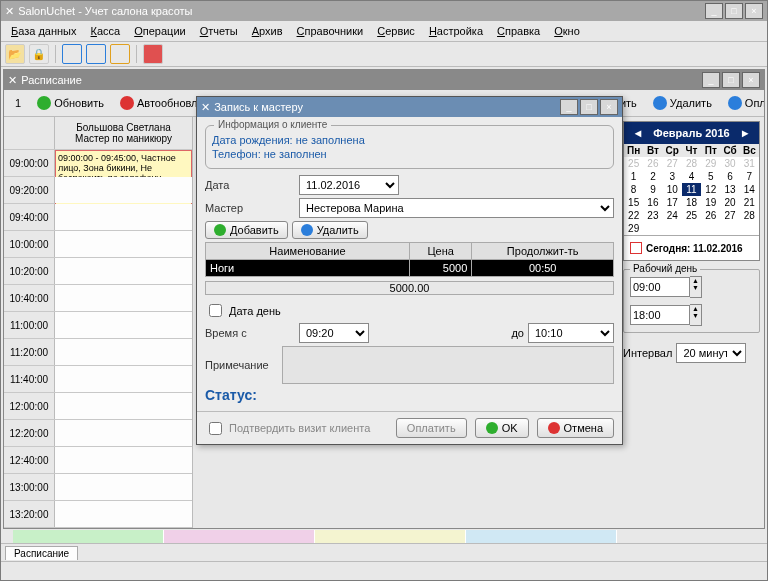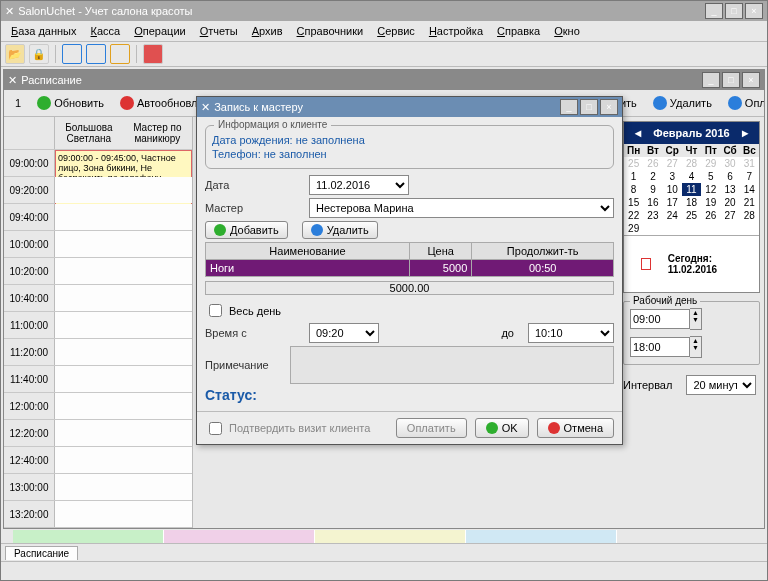--- a/index.html
+++ b/index.html
@@ -19,50 +19,50 @@
 .toolbar2{height:26px;background:#e8e8e8;border-bottom:1px solid #bbb;display:flex;align-items:center;padding:0 4px;gap:2px;white-space:nowrap;overflow:hidden;}
 .tbtn{display:flex;align-items:center;gap:3px;padding:2px 6px;border:1px solid transparent;border-radius:2px;cursor:pointer;}
 .circ{width:14px;height:14px;border-radius:50%;display:inline-block;}
 .grn{background:#2eae2e;} .red{background:#d33;} .blu{background:#2b7edb;} .ora{background:#e0a020;} .pur{background:#a050d0;}
 .content{display:flex;position:relative;height:calc(100% - 20px - 20px - 24px - 26px - 2px - 20px - 20px - 18px);}
 .sched{flex:0 0 188px;border-right:1px solid #bbb;overflow:hidden;background:#fff;}
 .sched-row{display:flex;border-bottom:1px solid #c8c8c8;}
 .tcol{width:50px;min-width:50px;background:#e8e8e8;border-right:1px solid #bbb;display:flex;align-items:center;justify-content:center;height:26px;font-size:10px;}
 .ccol{flex:1;background:#fdfdfd;height:26px;position:relative;}
 .shead .tcol{height:32px;}
-.shead .ccol{height:32px;background:#e8e8e8;display:flex;flex-direction:row;align-items:center;justify-content:center;font-size:10px;text-align:center;}
+.shead .ccol{height:32px;background:#e8e8e8;display:flex;flex-direction:column;align-items:center;justify-content:center;font-size:10px;text-align:center;}
 .appt{position:absolute;left:0;top:0;right:0;height:78px;background:#fff8c0;border:1px solid #d66;font-size:9px;padding:2px;box-sizing:border-box;overflow:hidden;}
 .rpanel{flex:0 0 145px;padding:4px;box-sizing:border-box;}
 .dlg{position:absolute;left:195px;top:95px;width:425px;background:#ececec;border:1px solid #555;box-shadow:2px 2px 6px rgba(0,0,0,.3);z-index:10;}
 .dlg .titlebar{background:#6b8db3;color:#fff;}
 .dlg-body{padding:8px;font-size:11px;}
 .fieldset{border:1px solid #aaa;border-radius:6px;padding:6px;margin-bottom:6px;position:relative;}
 .fieldset>.legend{position:absolute;top:-7px;left:8px;background:#ececec;padding:0 4px;font-size:10px;color:#555;}
-.row{display:flex;align-items:center;margin:3px 0;gap:14px;}
+.row{display:flex;align-items:center;margin:3px 0;gap:4px;}
 .lbl{width:90px;color:#333;}
 select,input[type=text]{font-family:inherit;font-size:11px;border:1px solid #888;background:#fff;padding:1px 2px;box-sizing:border-box;height:20px;}
 .combo{flex:1;}
 .btn{display:inline-flex;align-items:center;gap:4px;padding:3px 10px;border:1px solid #888;background:linear-gradient(#fdfdfd,#e0e0e0);border-radius:3px;cursor:pointer;font-size:11px;}
 .btn.small{padding:2px 8px;}
 .tbl{border:1px solid #888;width:100%;border-collapse:collapse;font-size:11px;}
 .tbl th{background:#e0e0e0;border:1px solid #aaa;padding:2px 4px;font-weight:normal;}
 .tbl td{border:1px solid #aaa;padding:2px 4px;}
-.tbl tr.sel td{background:#701a75;color:#fff;}
+.tbl tr.sel td{background:#000000;color:#fff;}
 .totalbar{text-align:center;border:1px solid #aaa;padding:0;margin-top:4px;background:#e8e8e8;}
 .chk{display:flex;align-items:center;gap:4px;}
 .dlg-footer{display:flex;align-items:center;gap:8px;padding:6px 8px;border-top:1px solid #bbb;}
 .cal{border:1px solid #888;background:#fff;}
 .cal-head{background:#0a2a6b;color:#fff;display:flex;align-items:center;justify-content:center;gap:6px;padding:2px;height:18px;}
 .cal-head .arr{cursor:pointer;padding:0 4px;}
 .cal-grid{width:100%;border-collapse:collapse;font-size:10px;}
 .cal-grid th,.cal-grid td{text-align:center;padding:1px 0;width:14.28%;}
 .cal-grid th{background:#e8e8e8;}
 .cal-grid td.other{color:#bbb;}
 .cal-grid td.today{background:#0a2a6b;color:#fff;}
-.cal-foot{border-top:1px solid #aaa;display:flex;align-items:center;gap:17px;padding:17px;font-size:10px;}
+.cal-foot{border-top:1px solid #aaa;display:flex;align-items:center;gap:4px;padding:6px;font-size:10px;}
 .group{border:1px solid #aaa;border-radius:2px;padding:6px 6px 6px 6px;margin-top:8px;position:relative;}
 .group>.legend{position:absolute;top:-7px;left:6px;background:#e8e8e8;padding:0 3px;font-size:10px;}
 .spin{display:flex;align-items:center;}
 .spin input{width:60px;}
 .spin .arrs{display:flex;flex-direction:column;border:1px solid #888;border-left:none;height:20px;}
 .spin .arrs span{font-size:7px;line-height:1;padding:0 2px;cursor:pointer;background:#e8e8e8;}
 .bottom-strips{position:absolute;left:12px;right:150px;height:14px;bottom:36px;display:flex;}
 .strip{flex:1;height:100%;border-right:1px solid #fff;}
 .statusbar{position:absolute;bottom:0;left:0;right:0;height:18px;background:#e8e8e8;border-top:1px solid #bbb;}
 .tabs{position:absolute;bottom:18px;left:0;right:0;height:18px;background:#e8e8e8;border-top:1px solid #bbb;display:flex;align-items:center;padding-left:4px;}
@@ -398,21 +398,21 @@
             <td>Ноги</td>
             <td style="text-align:right;">5000</td>
             <td style="text-align:center;">00:50</td>
           </tr>
         </tbody>
       </table>
       <div class="totalbar">5000.00</div>
 
       <div class="chk" style="margin-top:6px;">
         <input type="checkbox" style="">
-        <span>Весь день</span>
+        <span>Дата день</span>
       </div>
 
       <div class="row">
         <span class="lbl">Время с</span>
         <select style="width:70px;"><option>09:20</option></select>
         <span style="flex:1;"></span>
         <span>до</span>
         <select style="width:86px;"><option>10:10</option></select>
       </div>
 

